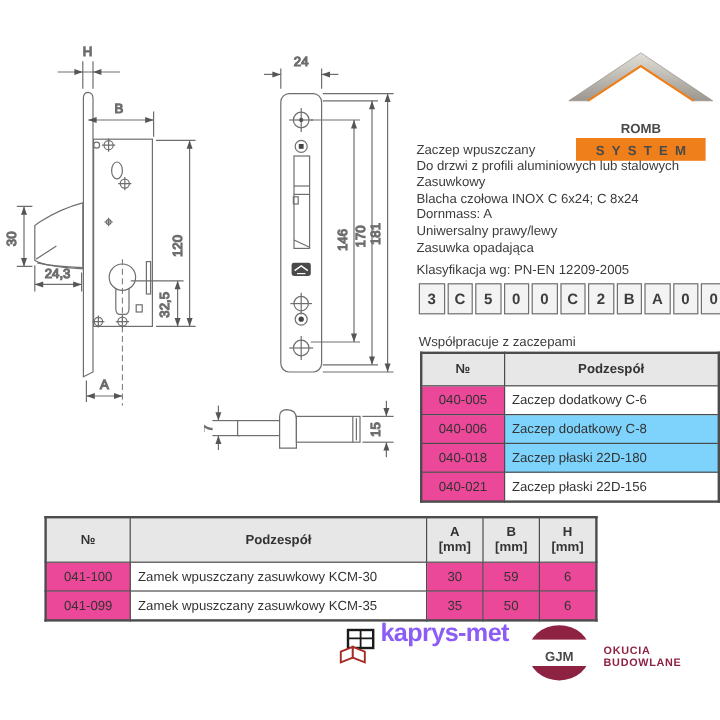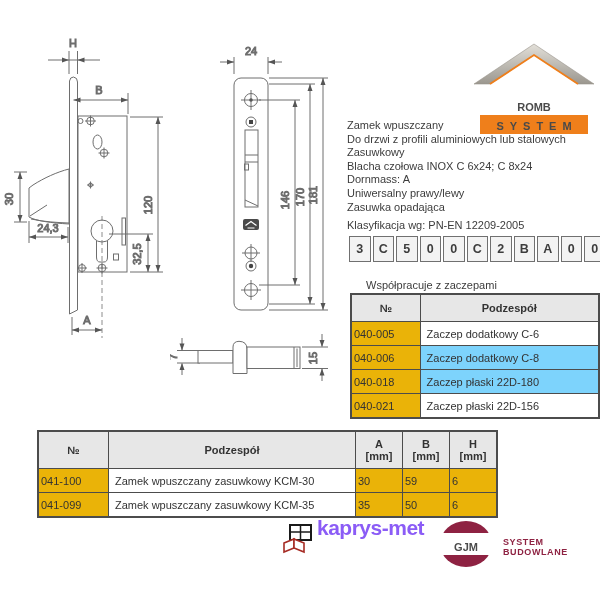--- a/index.html
+++ b/index.html
@@ -11,28 +11,28 @@
   
   .desc{left:347px;top:119px;width:252px;font-size:11px;line-height:13.6px;color:#3c3c3c;}
   .classif{left:347px;top:219px;font-size:11px;color:#3c3c3c;}
 
   
   .code-row{left:349px;top:236px;display:flex;gap:2px;}
   .code-box{width:19.5px;height:24px;border:1.4px solid #707070;background:#f3f3f3;
             display:flex;align-items:center;justify-content:center;
             font-size:12.5px;font-weight:bold;color:#3d3d3d;}
 
-  .compat-title{left:366px;top:279px;font-size:11px;color:#3c3c3c;}
+  .compat-title{left:349px;top:279px;font-size:11px;color:#3c3c3c;}
 
   table{border-collapse:collapse;font-size:11px;color:#333;}
   table,th,td{border:1px solid #4c4c4c;}
   table{border-width:2px;}
   th{background:#e7e7e7;font-weight:bold;padding:2px 4px;}
   td{padding:2px 6px;height:19px;}
-  td.num{background:#eab308;padding:2px 2px;}
+  td.num{background:#ec4899;text-align:center;padding:2px 2px;}
   td.alt{background:#7dd3fc;}
   .compat-table{left:350px;top:293px;}
   .compat-table th.no{width:62px;height:22px;}
   .compat-table th.name{width:176px;}
   .products-table{left:37px;top:430px;}
   .products-table th.no{width:61px;}
   .products-table th.name{width:238px;}
   .products-table th.mm{width:42px;line-height:12px;padding:3px 2px;}
   .products-table th{height:30px;}
 
@@ -290,21 +290,21 @@
         <polygon points="2,42 62,2 122,42 106,42 62,13 18,42" fill="url(#roofgrad)" stroke="#98948c" stroke-width="0.6"></polygon>
         <polyline points="18,42 62,13 106,42" fill="none" stroke="#ef7f1b" stroke-width="1.8"></polyline>
       </g>
       <text x="62" y="69" text-anchor="middle" font-size="33" font-weight="bold" fill="url(#txtgrad)" style="letter-spacing:0px">ROMB</text>
       <rect x="8" y="73" width="108" height="19" fill="#ef7f1b"></rect>
       <text x="65" y="87.5" text-anchor="middle" font-size="13" font-weight="bold" fill="#ffffff" style="letter-spacing:6px">SYSTEM</text>
     </svg>
   </div>
 
   <div class="abs desc">
-    <div>Zamek wpuszczany</div>
+    <div>Zaczep wpuszczany</div>
     <div>Do drzwi z profili aluminiowych lub stalowych</div>
     <div>Zasuwkowy</div>
     <div>Blacha czołowa INOX C 6x24; C 8x24</div>
     <div>Dornmass: A</div>
     <div>Uniwersalny prawy/lewy</div>
     <div>Zasuwka opadająca</div>
   </div>
   <div class="abs classif">Klasyfikacja wg: PN-EN 12209-2005</div>
 
   <div class="abs code-row">
@@ -393,15 +393,15 @@
     <path d="M3,21 L13,17 L13,26 L3,30 Z" fill="#fff" stroke="#a62b24" stroke-width="1.6"></path>
     <path d="M13,17 L23,21 L23,30 L13,26 Z" fill="#fff" stroke="#a62b24" stroke-width="1.6"></path>
   </svg>
   <div class="abs kaprys-text">kaprys-met</div>
 
   <svg class="abs" style="left:437px;top:517px" width="58" height="56" viewBox="0 0 58 56">
     <ellipse cx="29" cy="27" rx="26" ry="23" fill="#8e2242"></ellipse>
     <rect x="0" y="16" width="58" height="22" fill="#fff"></rect>
     <text x="29" y="34" text-anchor="middle" font-size="21" font-weight="bold" fill="#8e2242">GJM</text>
   </svg>
-  <div class="abs gjm-tagline">SYSTEM BUDOWLANE</div>
+  <div class="abs gjm-tagline">OKUCIA BUDOWLANE</div>
 
 </div>
 
 </body></html>

